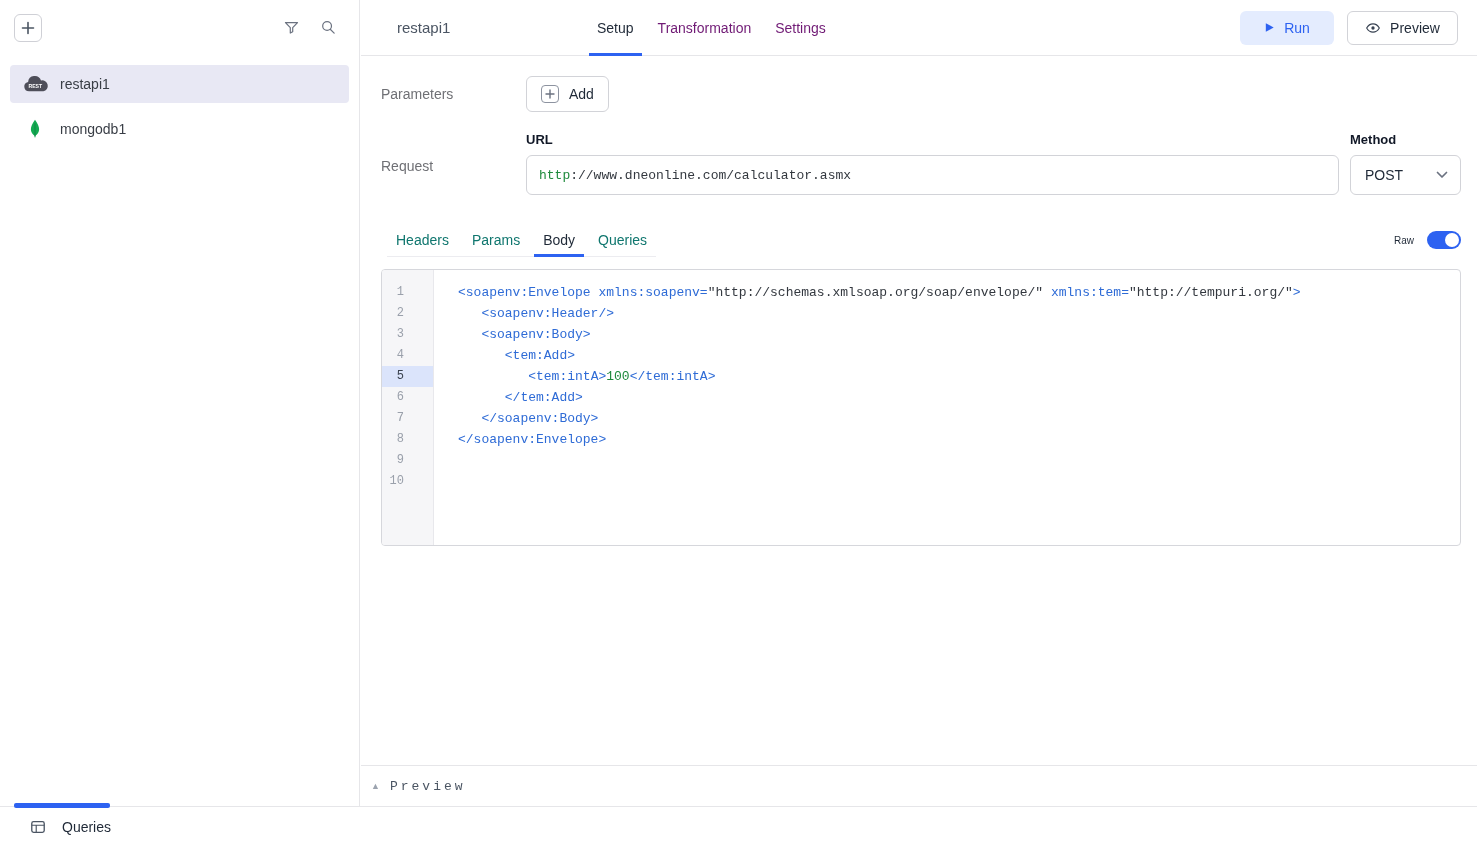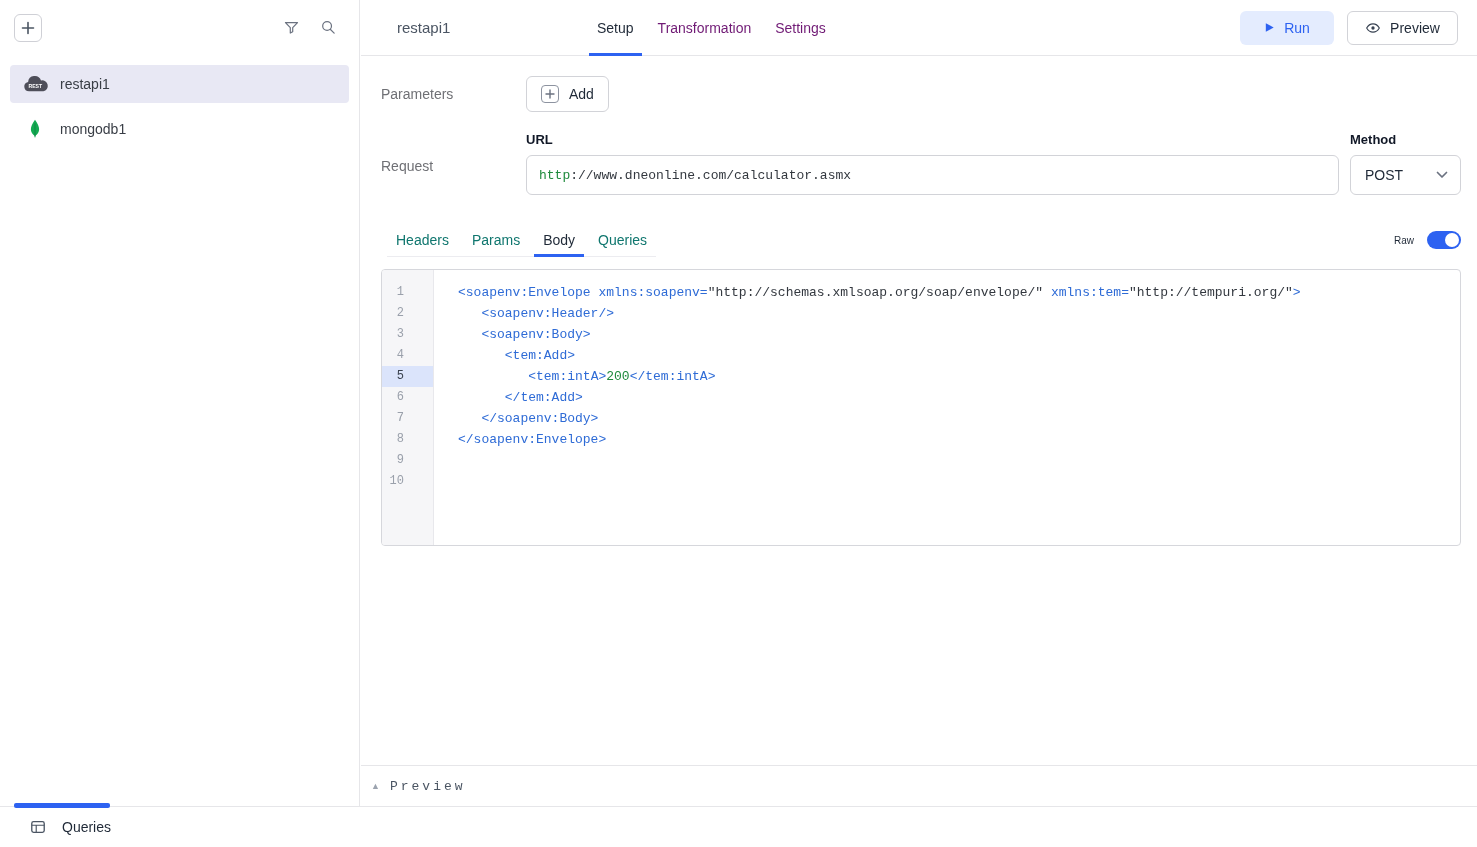--- a/index.html
+++ b/index.html
@@ -280,21 +280,21 @@
             <div class="ln">7</div>
             <div class="ln">8</div>
             <div class="ln">9</div>
             <div class="ln">10</div>
           </div>
         <div class="code">
             <div class="code-line"><span class="tok-tag">&lt;soapenv:Envelope</span><span class="tok-plain"> </span><span class="tok-attr">xmlns:soapenv=</span><span class="tok-string">"http://schemas.xmlsoap.org/soap/envelope/"</span><span class="tok-plain"> </span><span class="tok-attr">xmlns:tem=</span><span class="tok-string">"http://tempuri.org/"</span><span class="tok-tag">&gt;</span></div>
             <div class="code-line"><span class="tok-plain">   </span><span class="tok-tag">&lt;soapenv:Header/&gt;</span></div>
             <div class="code-line"><span class="tok-plain">   </span><span class="tok-tag">&lt;soapenv:Body&gt;</span></div>
             <div class="code-line"><span class="tok-plain">      </span><span class="tok-tag">&lt;tem:Add&gt;</span></div>
-            <div class="code-line"><span class="tok-plain">         </span><span class="tok-tag">&lt;tem:intA&gt;</span><span class="tok-value">200</span><span class="tok-tag">&lt;/tem:intA&gt;</span></div>
+            <div class="code-line"><span class="tok-plain">         </span><span class="tok-tag">&lt;tem:intA&gt;</span><span class="tok-value">100</span><span class="tok-tag">&lt;/tem:intA&gt;</span></div>
             <div class="code-line"><span class="tok-plain">      </span><span class="tok-tag">&lt;/tem:Add&gt;</span></div>
             <div class="code-line"><span class="tok-plain">   </span><span class="tok-tag">&lt;/soapenv:Body&gt;</span></div>
             <div class="code-line"><span class="tok-tag">&lt;/soapenv:Envelope&gt;</span></div>
             <div class="code-line">&nbsp;</div>
           </div>
       </div>
 
     </div>
 
     <div class="response-bar">

